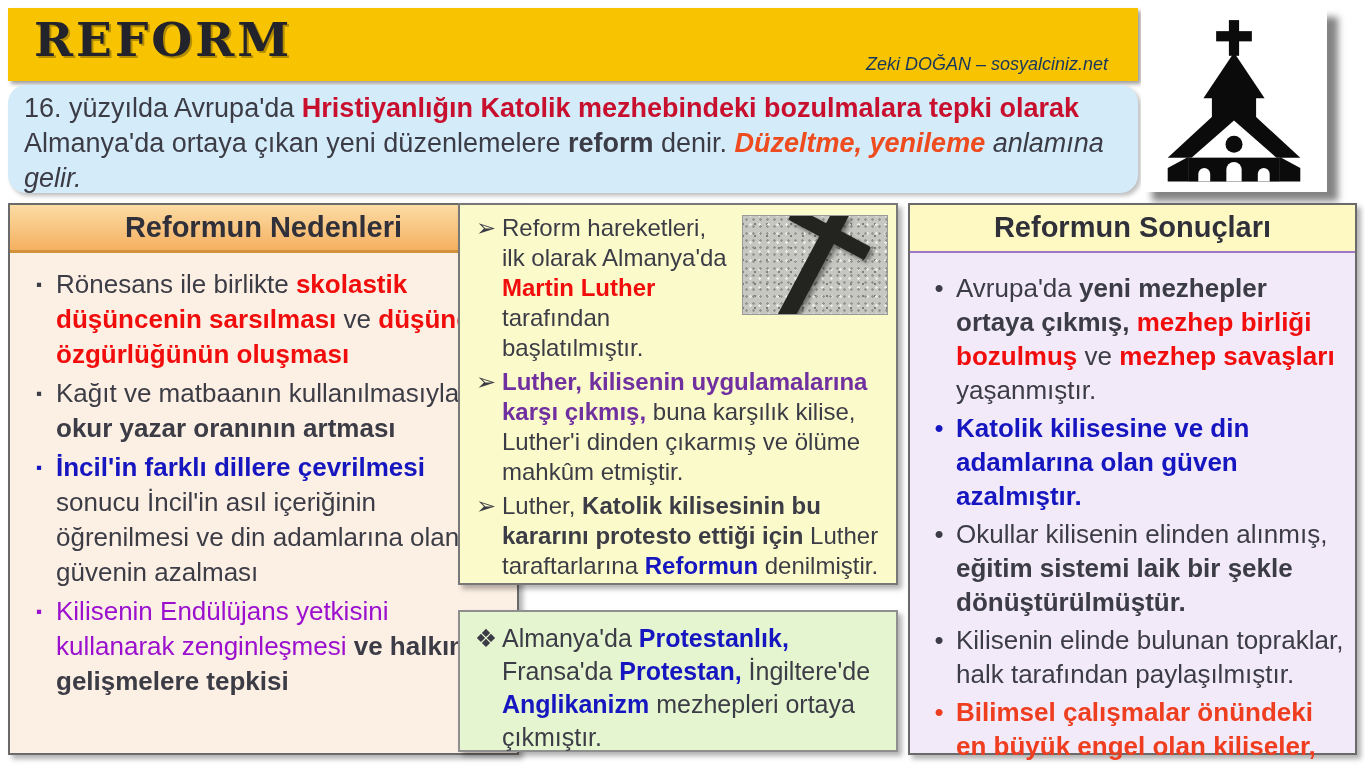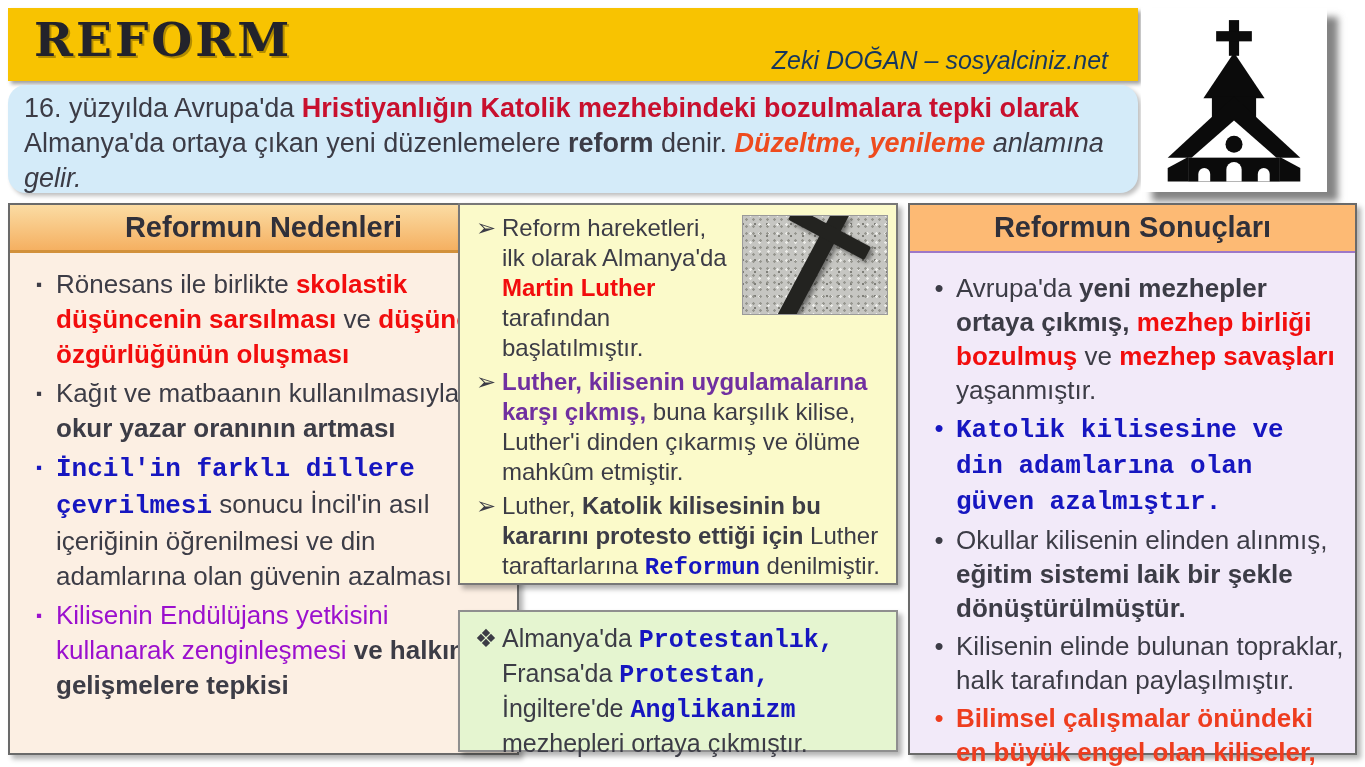--- a/index.html
+++ b/index.html
@@ -11,21 +11,21 @@
     position:absolute; left:8px; top:8px; width:1130px; height:73px;
     background:#F8C301; box-shadow:3px 3px 4px rgba(0,0,0,.38);
   }
   .slide-title{
     position:absolute; left:26px; top:4px;
     font-family:"DejaVu Serif", serif; font-weight:700; font-size:47px;
     letter-spacing:3px; color:#23232B; text-shadow:2px 2px 0 rgba(0,0,0,.28);
   }
   .credit{
     position:absolute; right:30px; bottom:6px;
-    font-style:italic; font-size:25px; color:#17365D;
+    font-style:italic; font-size:18px; color:#17365D;
   }
 
   
   .intro-box{
     position:absolute; left:8px; top:85px; width:1130px; height:108px;
     background:#D4EBF9; padding:6px 16px; font-size:27px; line-height:35px;
     box-shadow:3px 3px 4px rgba(0,0,0,.25);
     border-radius:18px;
   }
 
@@ -43,21 +43,21 @@
   .col-left{ left:8px; top:203px; width:511px; height:552px; background:#FCEFE3; }
   .col-left .col-header{
     height:48px; line-height:45px; text-align:center; font-weight:bold; font-size:29px; color:#30303A;
     background:linear-gradient(#FBDCA4,#F5B061); border-bottom:3px solid #D2913B;
   }
   .yellow-box{ left:458px; top:203px; width:440px; height:382px; background:#FBFACA; border-color:#787878; }
   .green-box{ left:458px; top:610px; width:440px; height:142px; background:#E5F5D0; border-color:#8F8F8F; }
   .col-right{ left:908px; top:203px; width:449px; height:552px; background:#F2EAF9; }
   .col-right .col-header{
     height:48px; line-height:45px; text-align:center; font-weight:bold; font-size:29px; color:#30303A;
-    background:#fdba74; border-bottom:2px solid #9E78C8;
+    background:#fef9c3; border-bottom:2px solid #9E78C8;
   }
 
   
   .list{ padding:14px 10px 0 12px; }
   .col-right .list{ padding-top:18px; }
   .yellow-box .list{ padding:8px 8px 0 10px; font-size:24px; line-height:30px; }
   .green-box .list{ padding:10px 8px 0 10px; font-size:25px; line-height:33px; }
   .col-left .list, .col-right .list{ font-size:26px; line-height:35px; }
   .col-right .list{ line-height:34px; }
 
@@ -71,21 +71,21 @@
   .mk-org{ color:#EE3D1F; }
   .col-left .mk{ font-size:17px; line-height:35px; }   
   .col-right .mk{ font-size:26px; }
 
   
   .s-plain{ color:#3C3C46; }
   .s-b{ color:#3C3C46; font-weight:bold; }
   .s-i{ color:#3C3C46; font-style:italic; }
   .s-red{ color:#F20D0D; font-weight:bold; }
   .s-dred{ color:#C8102E; font-weight:bold; }
-  .s-blue{ color:#1616C0; font-weight:bold;font-family:Liberation Mono, monospace; }
+  .s-blue{ color:#1616C0; font-weight:bold; }
   .s-pur{ color:#7030A0; font-weight:bold; }
   .s-mag{ color:#9B10CE; font-weight:normal;text-align:right; }
   .s-org{ color:#EE3D1F; font-weight:bold; }
   .s-orgi{ color:#EE4B1E; font-weight:bold; font-style:italic; }
 
   
   .cross-photo{
     float:right; width:146px; height:100px; margin:2px 0 6px 10px;
     border:1px solid #9a9a9a;
     background-color:#C6C6C2;

